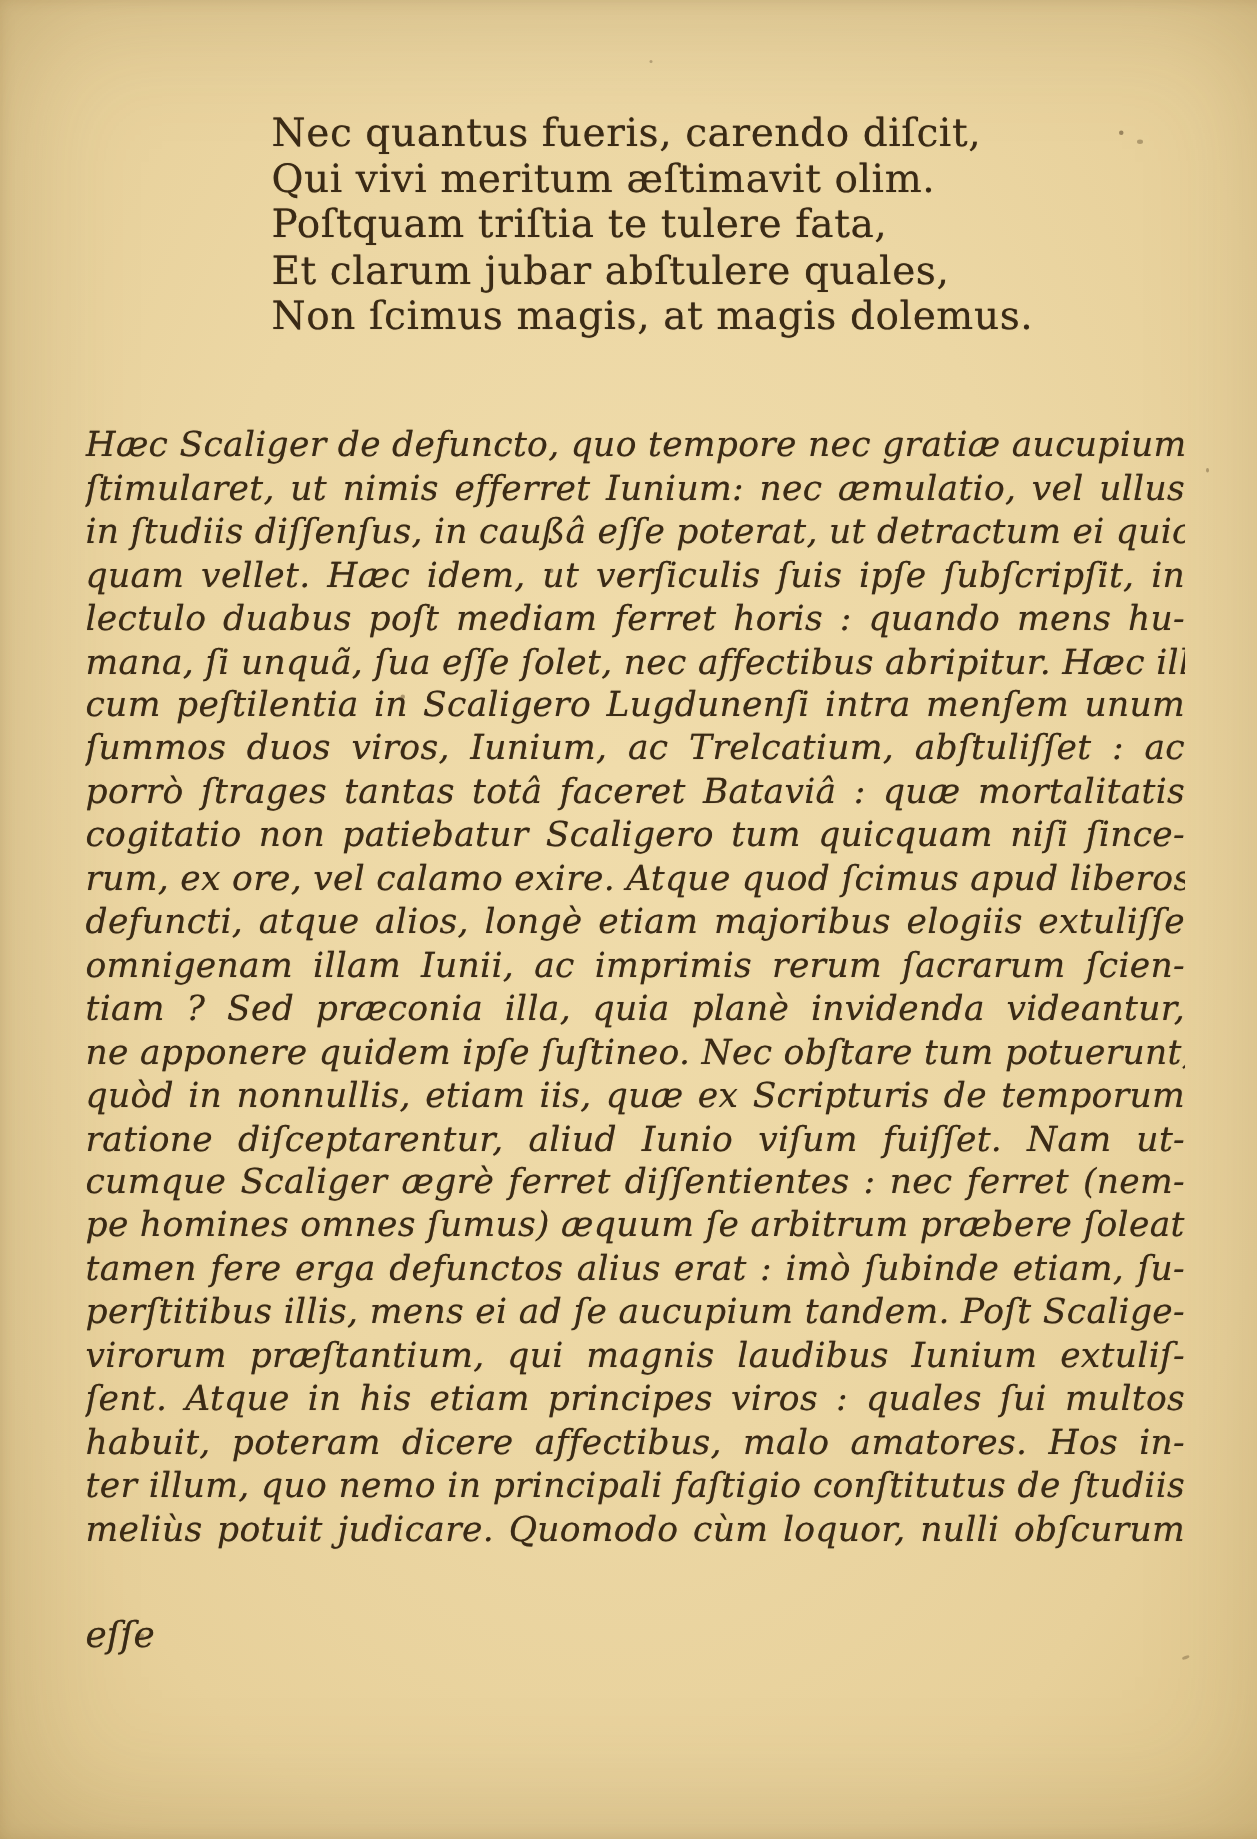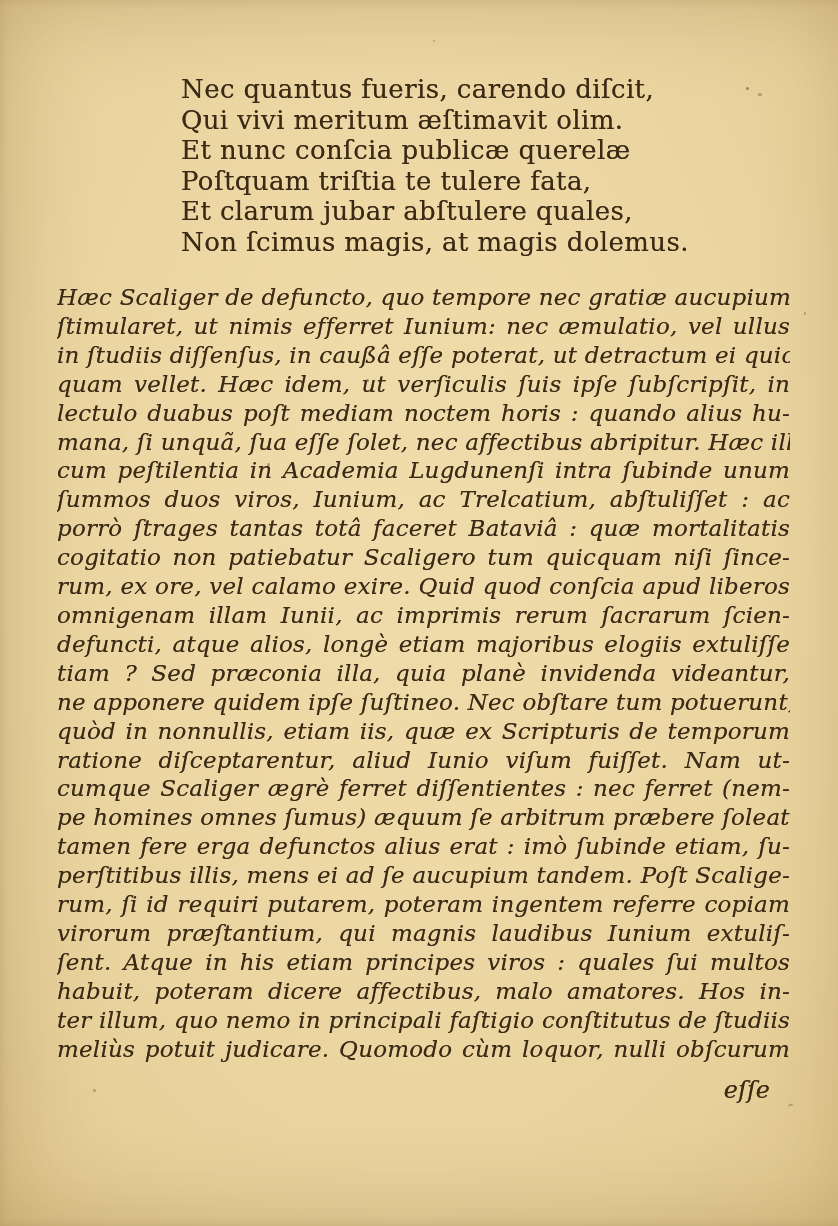--- a/index.html
+++ b/index.html
@@ -47,21 +47,21 @@
     letter-spacing: 0.2px;
     text-shadow: 0 0 0.5px rgba(58, 42, 21, 0.6);
     overflow: hidden;
     white-space: nowrap;
   }
   .catchword-row {
     position: absolute;
     left: 57px;
     top: 1076px;
     width: 733px;
-    text-align: right;
+    text-align: left;
     padding-right: 0;
     box-sizing: border-box;
   }
   .catchword {
     display: inline-block;
     margin-right: 20px;
     font-style: italic;
     font-size: 24px;
     text-shadow: 0 0 0.5px rgba(58, 42, 21, 0.6);
   }
@@ -82,49 +82,47 @@
   .speck.s9 { left: 433px; top: 40px; width: 2px; height: 2px; opacity: 0.35; }
 </style>
 </head>
 <body>
 
 <div class="page">
 
   <div class="verse">
       <div class="verse-line">Nec quantus fueris, carendo diſcit,</div>
       <div class="verse-line">Qui vivi meritum æſtimavit olim.</div>
-      <div class="verse-line">Et nunc conſcia publicæ querelæ</div>
       <div class="verse-line">Poſtquam triſtia te tulere fata,</div>
       <div class="verse-line">Et clarum jubar abſtulere quales,</div>
       <div class="verse-line">Non ſcimus magis, at magis dolemus.</div>
     </div>
 
   <div class="prose">
       <div class="prose-line">Hæc Scaliger de defuncto, quo tempore nec gratiæ aucupium</div>
       <div class="prose-line">ſtimularet, ut nimis efferret Iunium: nec æmulatio, vel ullus</div>
       <div class="prose-line">in ſtudiis diſſenſus, in caußâ eſſe poterat, ut detractum ei quic-</div>
       <div class="prose-line">quam vellet.  Hæc idem, ut verſiculis ſuis ipſe ſubſcripſit, in</div>
-      <div class="prose-line">lectulo duabus poſt mediam noctem horis :  quando alius hu-</div>
+      <div class="prose-line">lectulo duabus poſt mediam ferret horis :  quando mens hu-</div>
       <div class="prose-line">mana, ſi unquã, ſua eſſe ſolet, nec affectibus abripitur. Hæc ille,</div>
-      <div class="prose-line">cum peſtilentia in Academia Lugdunenſi intra ſubinde unum</div>
+      <div class="prose-line">cum peſtilentia in Scaligero Lugdunenſi intra menſem unum</div>
       <div class="prose-line">ſummos duos viros, Iunium, ac Trelcatium, abſtuliſſet : ac</div>
       <div class="prose-line">porrò ſtrages tantas totâ faceret Bataviâ : quæ mortalitatis</div>
       <div class="prose-line">cogitatio non patiebatur Scaligero tum quicquam niſi ſince-</div>
-      <div class="prose-line">rum, ex ore, vel calamo exire.  Quid quod conſcia apud liberos</div>
+      <div class="prose-line">rum, ex ore, vel calamo exire.  Atque quod ſcimus apud liberos</div>
+      <div class="prose-line">defuncti, atque alios, longè etiam majoribus elogiis extuliſſe</div>
       <div class="prose-line">omnigenam illam Iunii, ac imprimis rerum ſacrarum ſcien-</div>
-      <div class="prose-line">defuncti, atque alios, longè etiam majoribus elogiis extuliſſe</div>
       <div class="prose-line">tiam ?  Sed præconia illa, quia planè invidenda videantur,</div>
       <div class="prose-line">ne apponere quidem ipſe ſuſtineo. Nec obſtare tum potuerunt,</div>
       <div class="prose-line">quòd in nonnullis, etiam iis, quæ ex Scripturis de temporum</div>
       <div class="prose-line">ratione diſceptarentur, aliud Iunio viſum fuiſſet.  Nam ut-</div>
       <div class="prose-line">cumque Scaliger ægrè ferret diſſentientes : nec ferret (nem-</div>
       <div class="prose-line">pe homines omnes ſumus) æquum ſe arbitrum præbere ſoleat:</div>
       <div class="prose-line">tamen fere erga defunctos alius erat : imò ſubinde etiam, ſu-</div>
       <div class="prose-line">perſtitibus illis, mens ei ad ſe aucupium tandem.  Poſt Scalige-</div>
-      <div class="prose-line">rum, ſi id requiri putarem, poteram ingentem referre copiam</div>
       <div class="prose-line">virorum præſtantium, qui magnis laudibus Iunium extuliſ-</div>
       <div class="prose-line">ſent.  Atque in his etiam principes viros : quales ſui multos</div>
       <div class="prose-line">habuit, poteram dicere affectibus, malo amatores. Hos in-</div>
       <div class="prose-line">ter illum, quo nemo in principali faſtigio conſtitutus de ſtudiis</div>
       <div class="prose-line">meliùs potuit judicare.  Quomodo cùm loquor, nulli obſcurum</div>
     </div>
 
   <div class="catchword-row">
     <span class="catchword">eſſe</span>
   </div>

